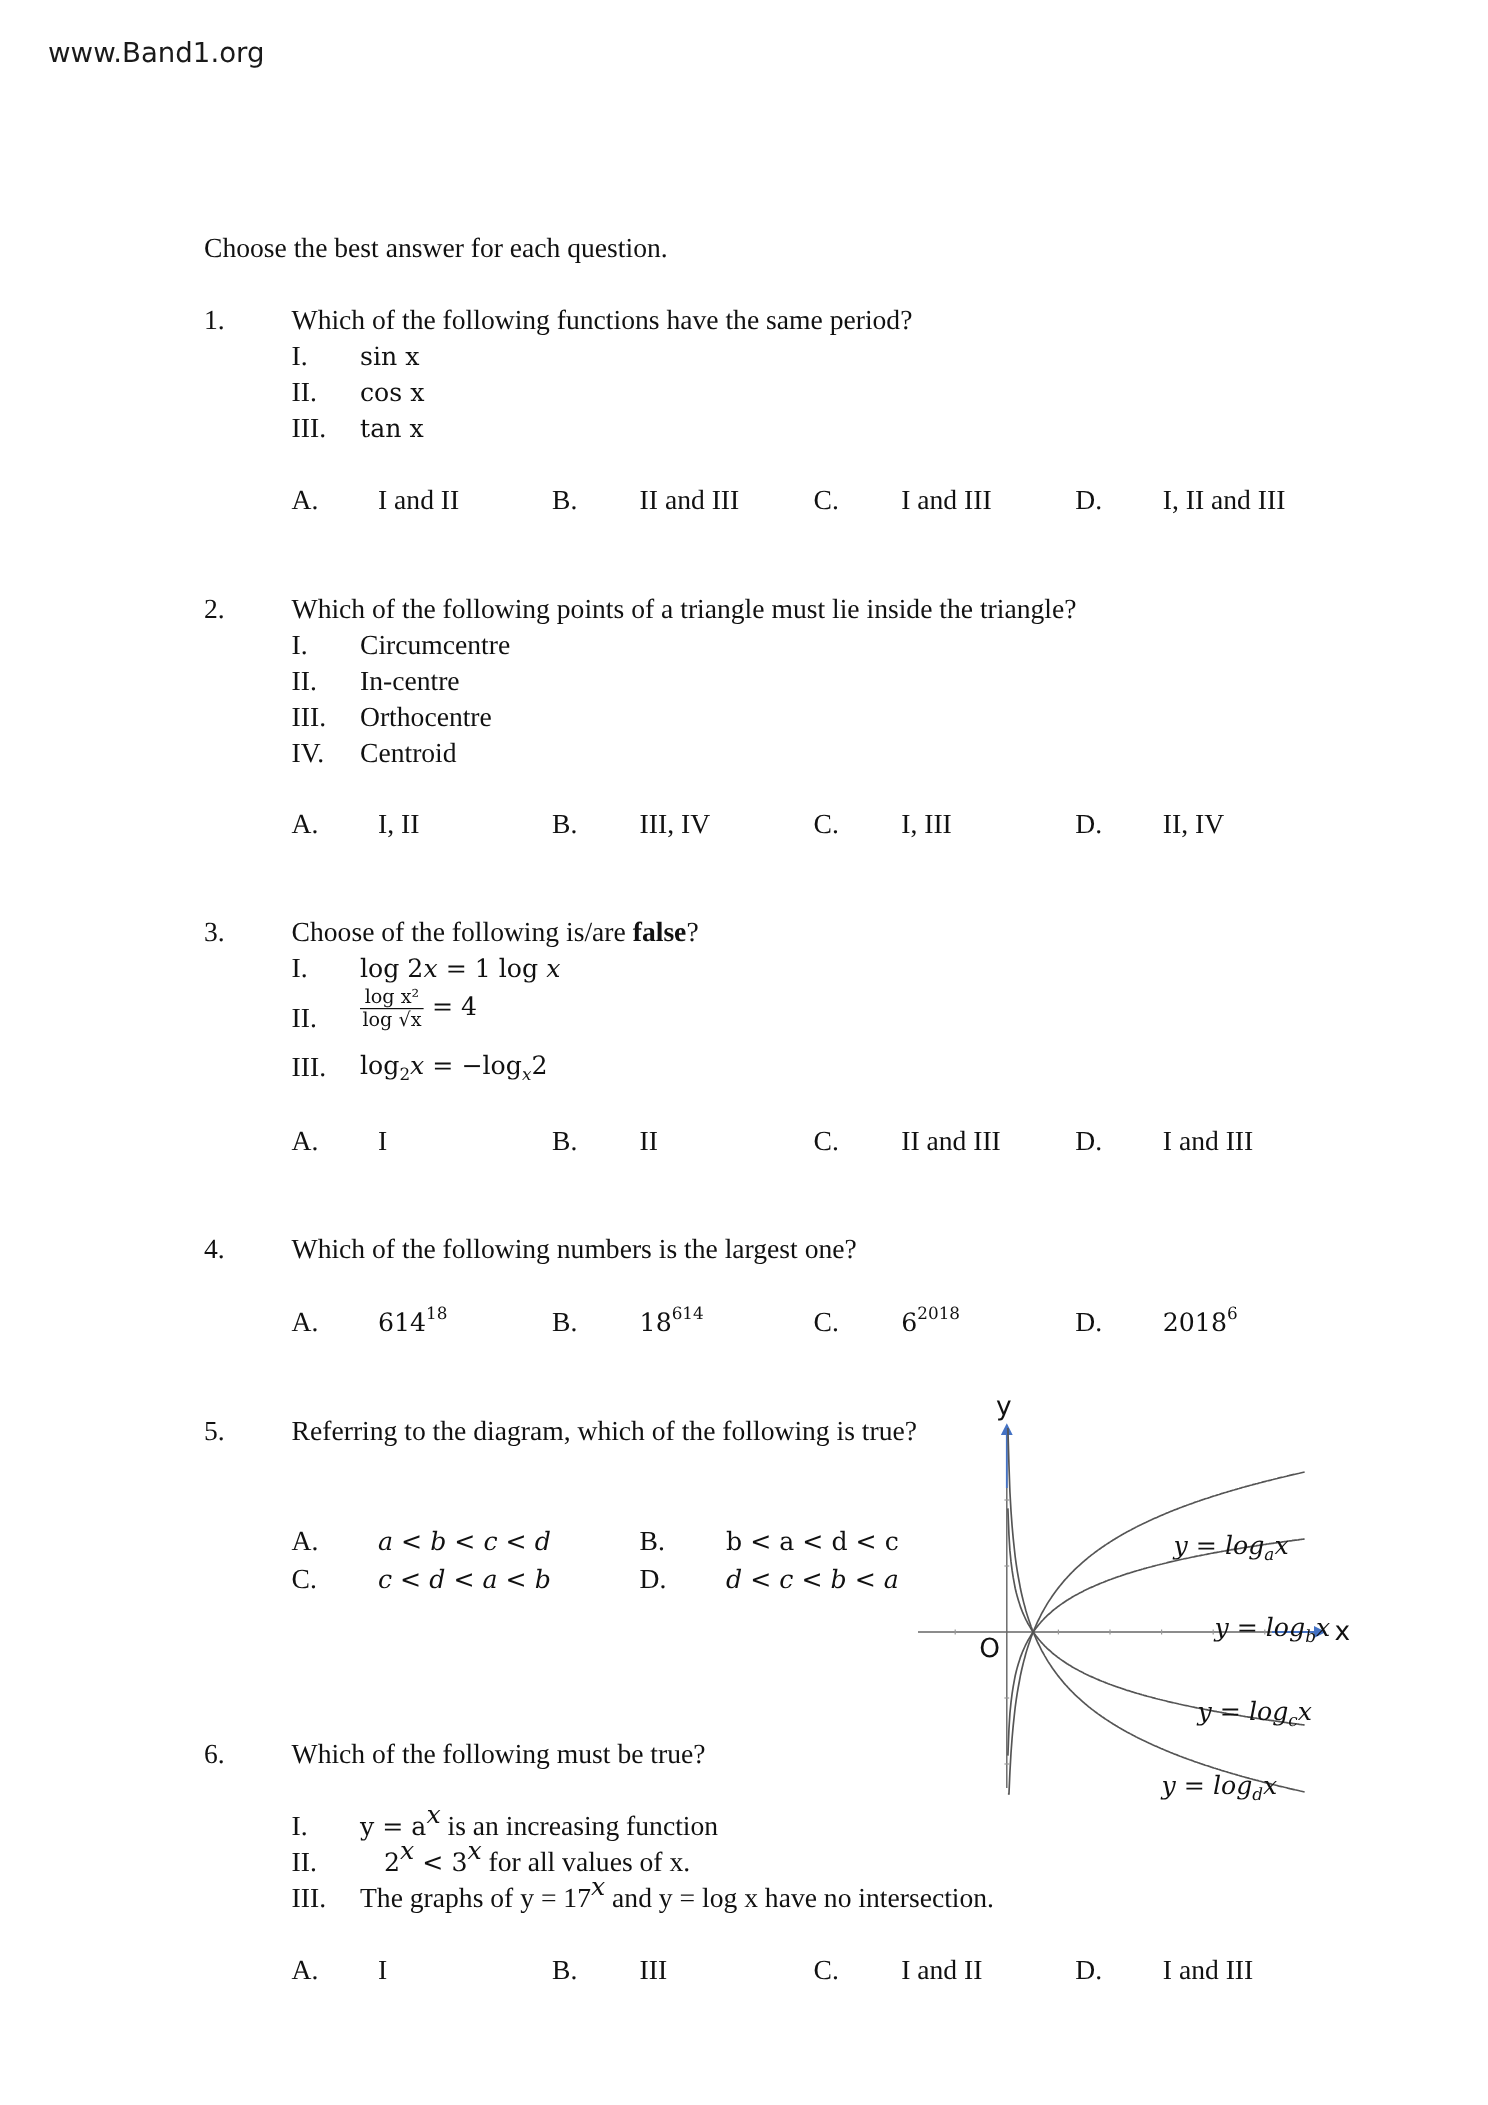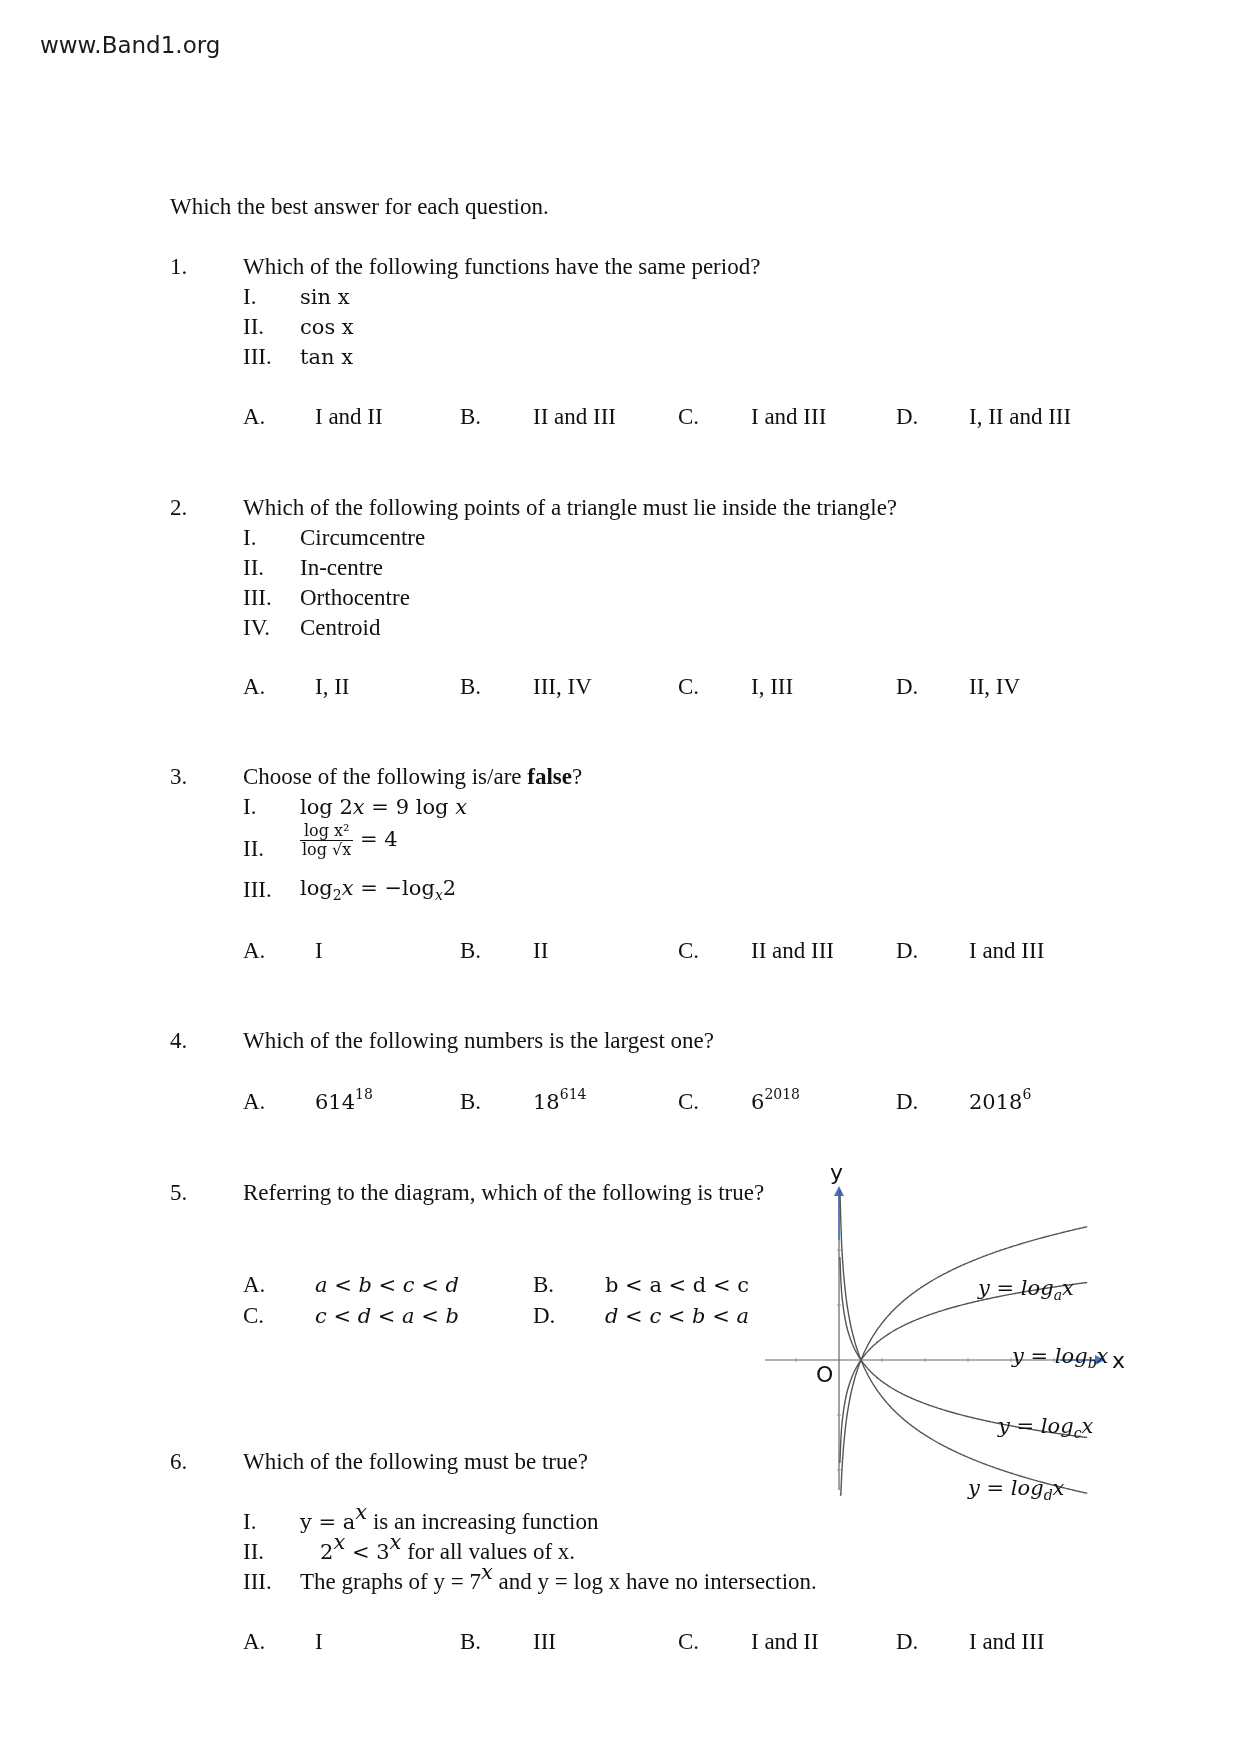--- a/index.html
+++ b/index.html
@@ -21,21 +21,21 @@
   .frac .den { display:block; padding:0 2px; }
   .graph { position:absolute; left:760px; top:1160px; width:380px; height:350px; }
   .glabel { position:absolute; font-family:"DejaVu Serif", serif; font-size:21px; white-space:nowrap;margin-top:36px; }
   .axlabel { position:absolute; font-family:"DejaVu Sans", sans-serif; font-size:22px; }
 </style>
 </head>
 <body>
 
 <div class="site">www.Band1.org</div>
 
-<div class="abs serif instr">Which the best answer for each question.</div>
+<div class="abs serif instr">Choose the best answer for each question.</div>
 
 <div>
   <div class="abs serif qnum" style="top:254px">1.</div>
   <div class="abs serif qtext" style="top:254px">Which of the following functions have the same period?</div>
   <div class="abs serif rn" style="top:284px">I.</div>
   <div class="abs math rv" style="top:285px">sin x</div>
   <div class="abs serif rn" style="top:314px">II.</div>
   <div class="abs math rv" style="top:315px">cos x</div>
   <div class="abs serif rn" style="top:344px">III.</div>
   <div class="abs math rv" style="top:345px">tan x</div>
@@ -70,21 +70,21 @@
   <div class="abs serif" style="left:751px;top:674px">I, III</div>
   <div class="abs serif" style="left:896px;top:674px">D.</div>
   <div class="abs serif" style="left:969px;top:674px">II, IV</div>
 </div>
 
 <div>
   <div class="abs serif qnum" style="top:764px">3.</div>
   <div class="abs serif qtext" style="top:764px"><span>Choose of the following is/are </span><b>false</b><span>?</span></div>
 
   <div class="abs serif rn" style="top:794px">I.</div>
-  <div class="abs math rv" style="top:795px"><span>log 2</span><i class="v">x</i><span> = 9 log </span><i class="v">x</i></div>
+  <div class="abs math rv" style="top:795px"><span>log 2</span><i class="v">x</i><span> = 1 log </span><i class="v">x</i></div>
 
   <div class="abs serif rn" style="top:836px">II.</div>
   <div class="abs math rv" style="top:822px"><span class="frac"><span class="num">log x²</span><span class="den">log √x</span></span><span> = 4</span></div>
 
   <div class="abs serif rn" style="top:877px">III.</div>
   <div class="abs math rv" style="top:876px"><span>log</span><sub style="font-style:normal">2</sub><i class="v">x</i><span> = −log</span><sub>x</sub><span>2</span></div>
 
   <div class="abs serif" style="left:243px;top:938px">A.</div>
   <div class="abs serif" style="left:315px;top:938px">I</div>
   <div class="abs serif" style="left:460px;top:938px">B.</div>
@@ -170,21 +170,21 @@
   <div class="abs serif qnum" style="top:1449px">6.</div>
   <div class="abs serif qtext" style="top:1449px">Which of the following must be true?</div>
 
   <div class="abs serif rn" style="top:1509px">I.</div>
   <div class="abs serif rv" style="top:1509px"><span class="math">y = a</span><sup class="math" style="font-style:italic">x</sup><span> is an increasing function</span></div>
 
   <div class="abs serif rn" style="top:1539px">II.</div>
   <div class="abs serif" style="left:320px;top:1539px"><span class="math">2</span><sup class="math" style="font-style:italic">x</sup><span class="math"> &lt; 3</span><sup class="math" style="font-style:italic">x</sup><span> for all values of x.</span></div>
 
   <div class="abs serif rn" style="top:1569px">III.</div>
-  <div class="abs serif rv" style="top:1569px"><span>The graphs of y = 7</span><sup class="math" style="font-style:italic">x</sup><span> and y = log x have no intersection.</span></div>
+  <div class="abs serif rv" style="top:1569px"><span>The graphs of y = 17</span><sup class="math" style="font-style:italic">x</sup><span> and y = log x have no intersection.</span></div>
 
   <div class="abs serif" style="left:243px;top:1629px">A.</div>
   <div class="abs serif" style="left:315px;top:1629px">I</div>
   <div class="abs serif" style="left:460px;top:1629px">B.</div>
   <div class="abs serif" style="left:533px;top:1629px">III</div>
   <div class="abs serif" style="left:678px;top:1629px">C.</div>
   <div class="abs serif" style="left:751px;top:1629px">I and II</div>
   <div class="abs serif" style="left:896px;top:1629px">D.</div>
   <div class="abs serif" style="left:969px;top:1629px">I and III</div>
 </div>

